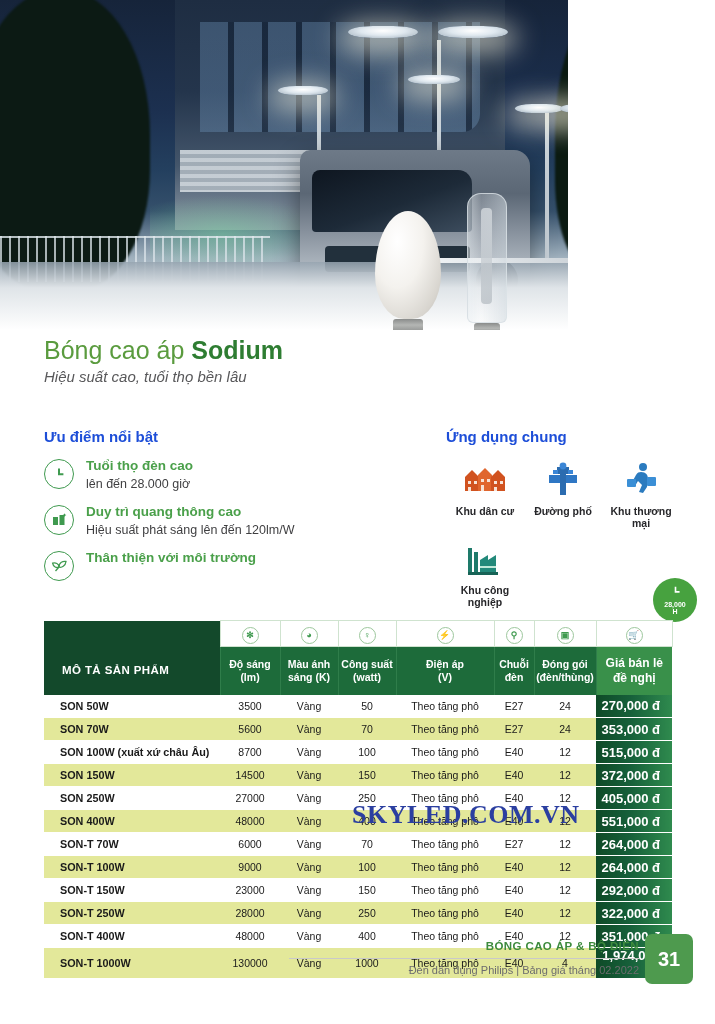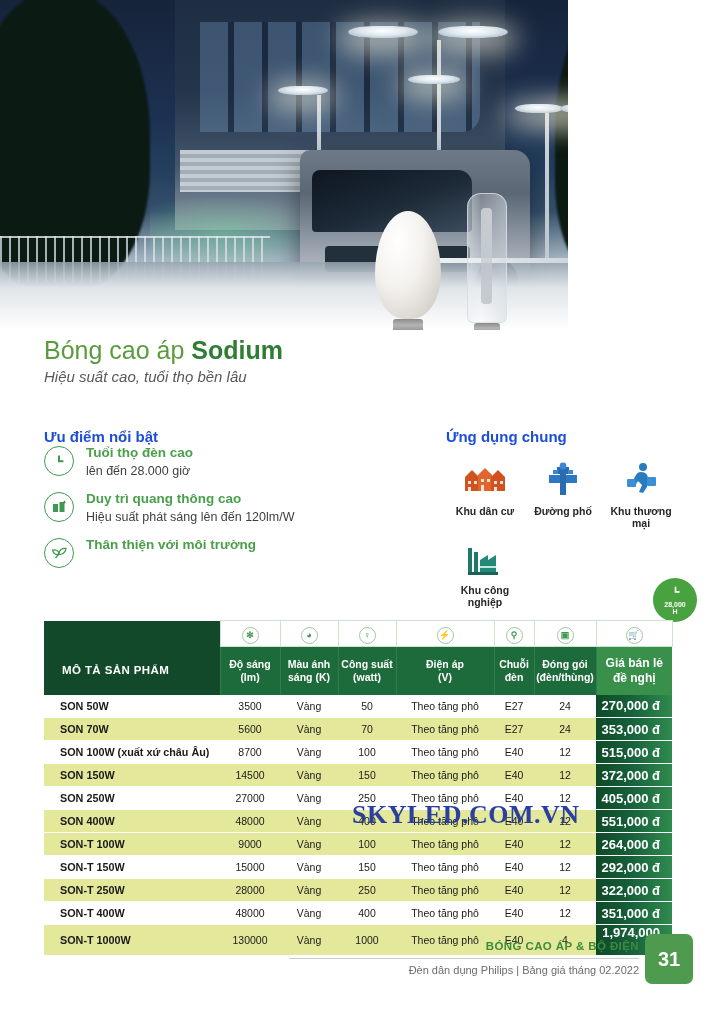--- a/index.html
+++ b/index.html
@@ -129,21 +129,21 @@
   
   .title-wrap { position:absolute; left:44px; top:336px; }
   .title { font-size:25px; color:#5a9b3e; font-weight:normal; line-height:1.15; }
   .title b { color:#2e7d32; font-weight:bold; }
   .subtitle { font-size:15px; color:#58585a; font-style:italic; margin-top:3px; }
 
   
   .sec-head { font-size:15px; font-weight:bold; color:#1d4ed8; }
 
   .features { position:absolute; left:44px; top:428px; width:370px; }
-  .feat-list { }
+  .feat-list { margin-top:13px; }
   .feat { display:flex; align-items:flex-start; margin-bottom:12px; }
   .feat-ic {
     width:30px; height:30px; flex:0 0 30px; border-radius:50%;
     border:1.4px solid #3f9a4f; display:flex; align-items:center; justify-content:center;
     margin-right:12px; margin-top:1px;
   }
   .feat-txt-t { font-size:13.5px; font-weight:bold; color:#4aa04a; line-height:1.25; }
   .feat-txt-s { font-size:12.5px; color:#3f3f41; line-height:1.3; margin-top:1px; }
 
   .apps { position:absolute; left:446px; top:428px; width:250px; }
@@ -502,33 +502,43 @@
       <tr class="even">
         <td class="name">SON 400W</td>
         <td>48000</td>
         <td>Vàng</td>
         <td>400</td>
         <td>Theo tăng phô</td>
         <td>E40</td>
         <td>12</td>
         <td class="price">551,000 đ</td>
       </tr>
+      <tr class="odd">
+        <td class="name">SON-T 70W</td>
+        <td>6000</td>
+        <td>Vàng</td>
+        <td>70</td>
+        <td>Theo tăng phô</td>
+        <td>E27</td>
+        <td>12</td>
+        <td class="price">264,000 đ</td>
+      </tr>
       <tr class="even">
         <td class="name">SON-T 100W</td>
         <td>9000</td>
         <td>Vàng</td>
         <td>100</td>
         <td>Theo tăng phô</td>
         <td>E40</td>
         <td>12</td>
         <td class="price">264,000 đ</td>
       </tr>
       <tr class="odd">
         <td class="name">SON-T 150W</td>
-        <td>15000</td>
+        <td>23000</td>
         <td>Vàng</td>
         <td>150</td>
         <td>Theo tăng phô</td>
         <td>E40</td>
         <td>12</td>
         <td class="price">292,000 đ</td>
       </tr>
       <tr class="even">
         <td class="name">SON-T 250W</td>
         <td>28000</td>

